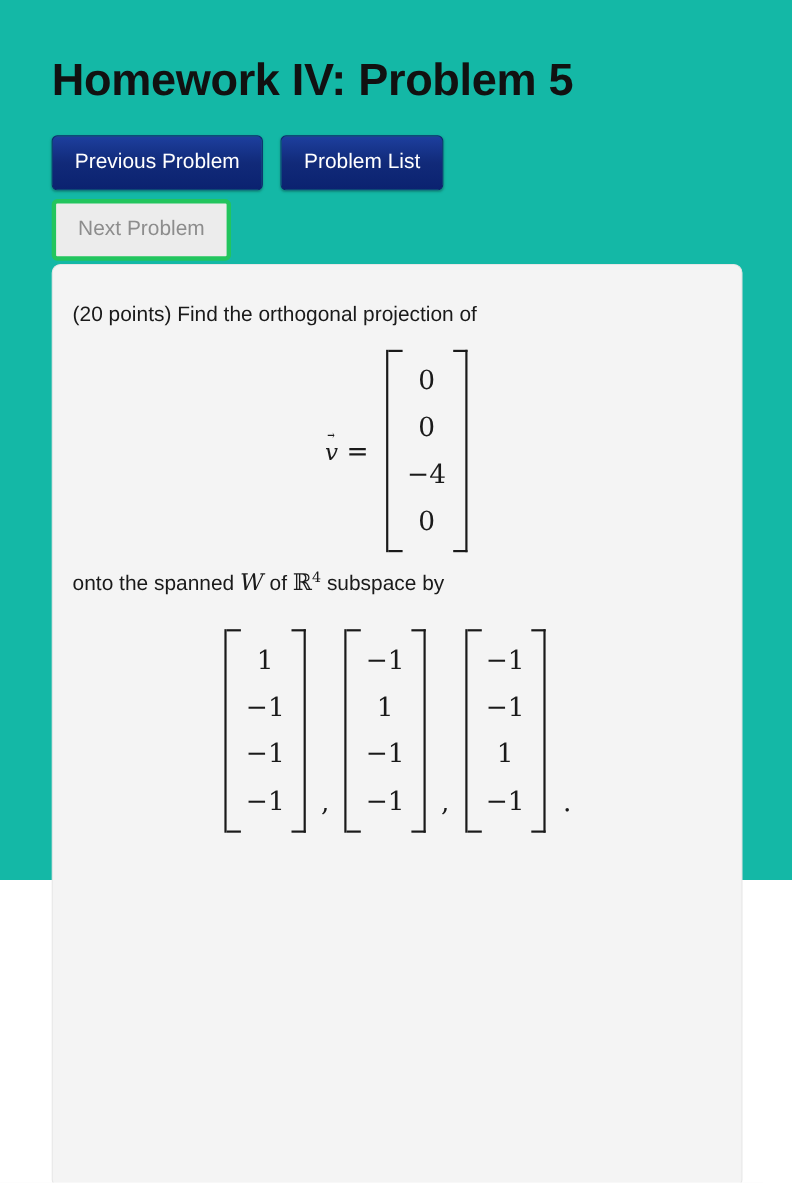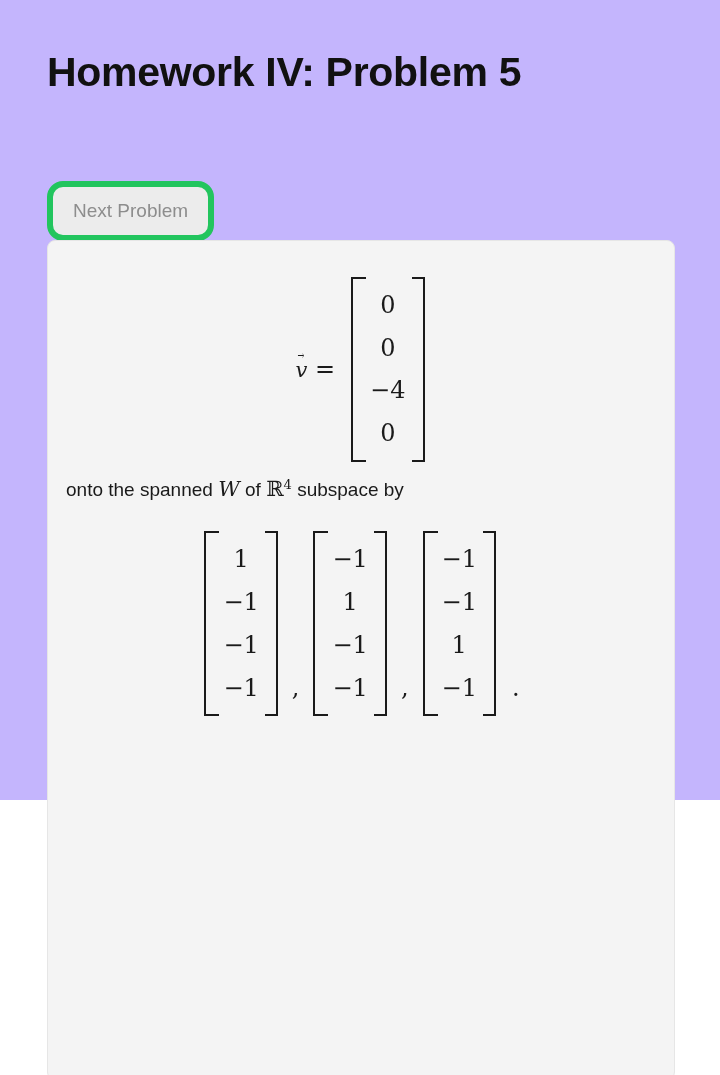--- a/index.html
+++ b/index.html
@@ -3,21 +3,21 @@
 <meta charset="utf-8">
 <style>
   * { box-sizing: border-box; }
   html, body {
     margin: 0; padding: 0;
     width: 720px; height: 1075px;
     background: #ffffff;
     font-family: "Liberation Sans", sans-serif;
     overflow: hidden;
   }
-  .page { position: relative; width: 720px; height: 800px; background:#c4b5fd; }
+  .page { position: relative; width: 720px; height: 800px; background:#14b8a6; }
 
   
   .page-title {
     position: absolute;
     left: 47px; top: 22px;
     font-size: 41px;
     font-weight: bold;
     color: #111111;
     letter-spacing: -0.3px;
     white-space: nowrap;
@@ -40,22 +40,22 @@
     white-space: nowrap;
     vertical-align: top;
   }
   .btn + .btn { margin-left: 12px; }
   .btn-disabled {
     display: inline-block;
     font-family: "Liberation Sans", sans-serif;
     font-size: 19px;
     line-height: 1;
     padding: 14px 20px 15px 20px;
-    border-radius: 16px;
-    border: 6px solid #22c55e;
+    border-radius: 5px;
+    border: 4px solid #22c55e;
     color: #8d8d8d;
     background: #ececec;
     cursor: default;
     white-space: nowrap;
   }
   .nav-row-2 { position: absolute; left: 47px; top: 181px; }
 
   
   .problem-panel {
     position: absolute;
@@ -186,26 +186,31 @@
   .brk-tall { width: 14px; }
   .brk-tall::before, .brk-tall::after { width: 14px; }
 </style>
 </head>
 <body>
 
 <div class="page">
 
   <h1 class="page-title">Homework IV: Problem 5</h1>
 
+  <div class="nav-row">
+    <button class="btn">Previous Problem</button>
+    <button class="btn">Problem List</button>
+  </div>
   <div class="nav-row-2">
     <button class="btn-disabled" disabled="">Next Problem</button>
   </div>
 
   <div class="problem-panel">
 
+    <div class="prose">(20 points) Find the orthogonal projection of</div>
 
     <div class="eqrow v-block">
       <span class="vlabel">
         <i class="mi vec-arrow">v</i>
         <span>=</span>
       </span>
       <span class="matrix">
         <span class="brk brk-l"></span>
         <span class="mat-cells">
           <span class="mat-cell">0</span>

